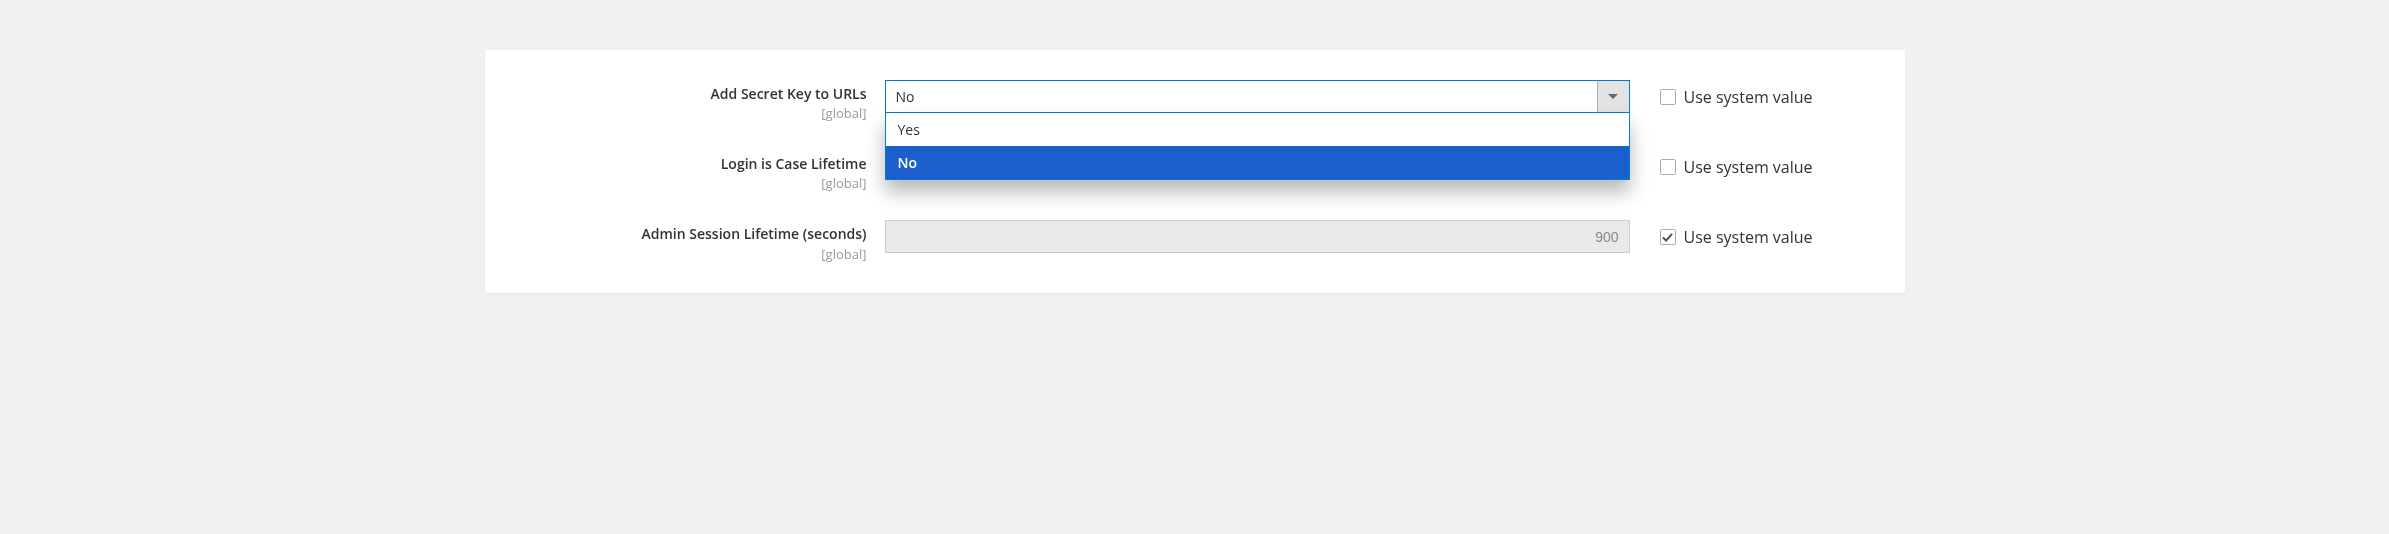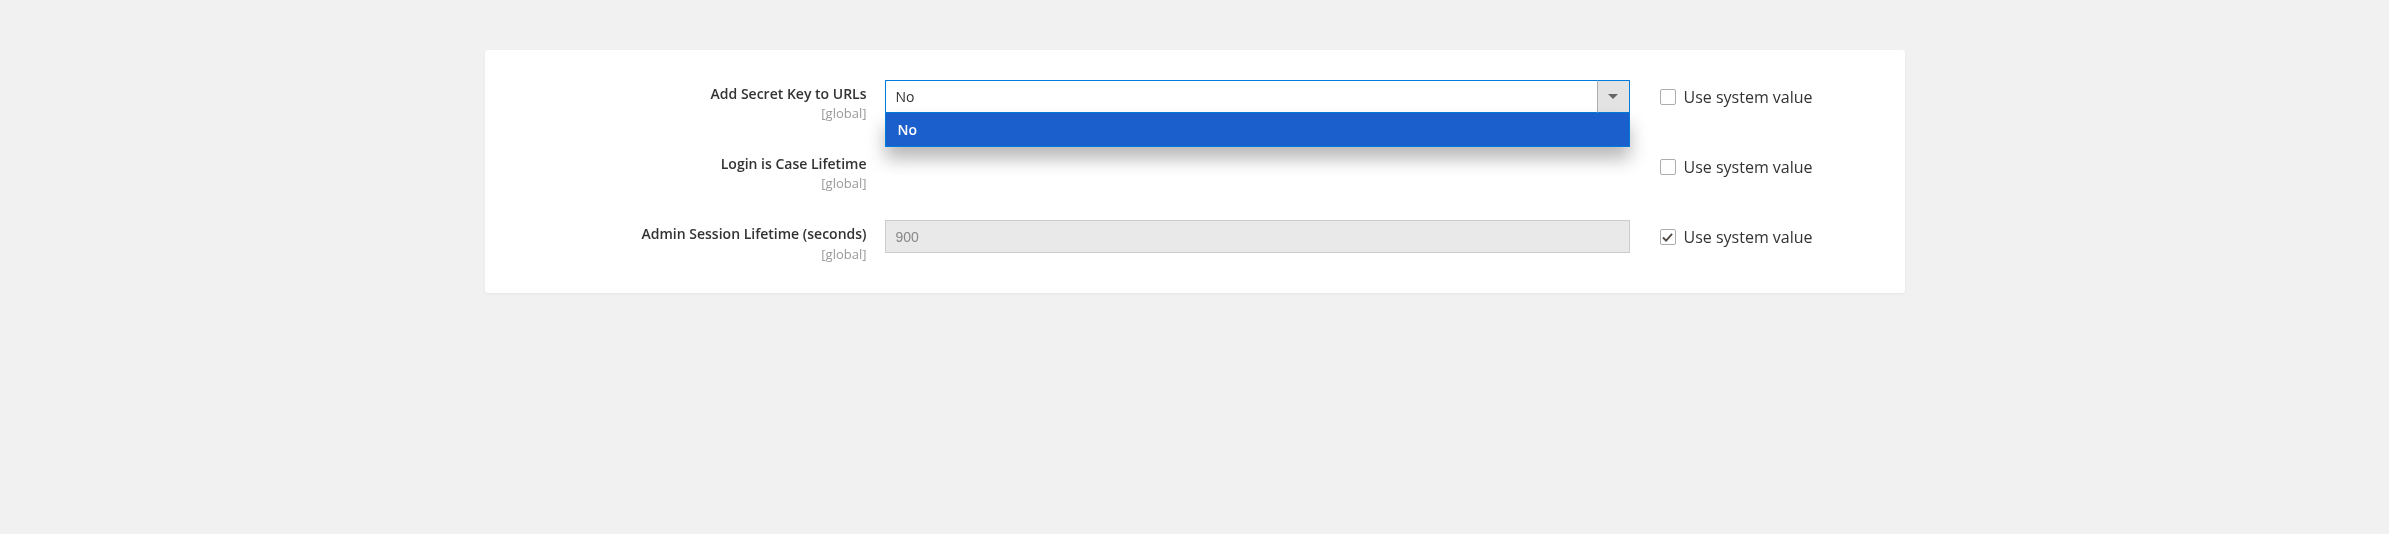--- a/index.html
+++ b/index.html
@@ -115,20 +115,21 @@
       height: 33px;
       border: 1px solid #adadad;
       padding: 0 10px;
       font-size: 14px;
       color: #333;
     }
     .text-input.disabled {
       background: #e9e9e9;
       color: #888;
       border-color: #ccc;
+      text-align: right;
     }
     .sys-col {
       padding-left: 30px;
       padding-top: 6px;
       display: flex;
       align-items: center;
       flex-shrink: 0;
     }
     .checkbox {
       width: 16px;
@@ -160,20 +161,21 @@
       <span class="field-scope">[global]</span>
     </div>
     <div class="control-col">
       <div class="select-wrap">
         <div class="select-input focused">No</div>
         <div class="select-btn focused">
           <span class="caret"></span>
         </div>
       </div>
       <div class="dropdown-list">
+        <div class="dropdown-item">Yes</div>
         <div class="dropdown-item selected">No</div>
       </div>
     </div>
     <div class="sys-col">
       <div class="checkbox">
         
       </div>
       <span class="sys-label">Use system value</span>
     </div>
   </div>

